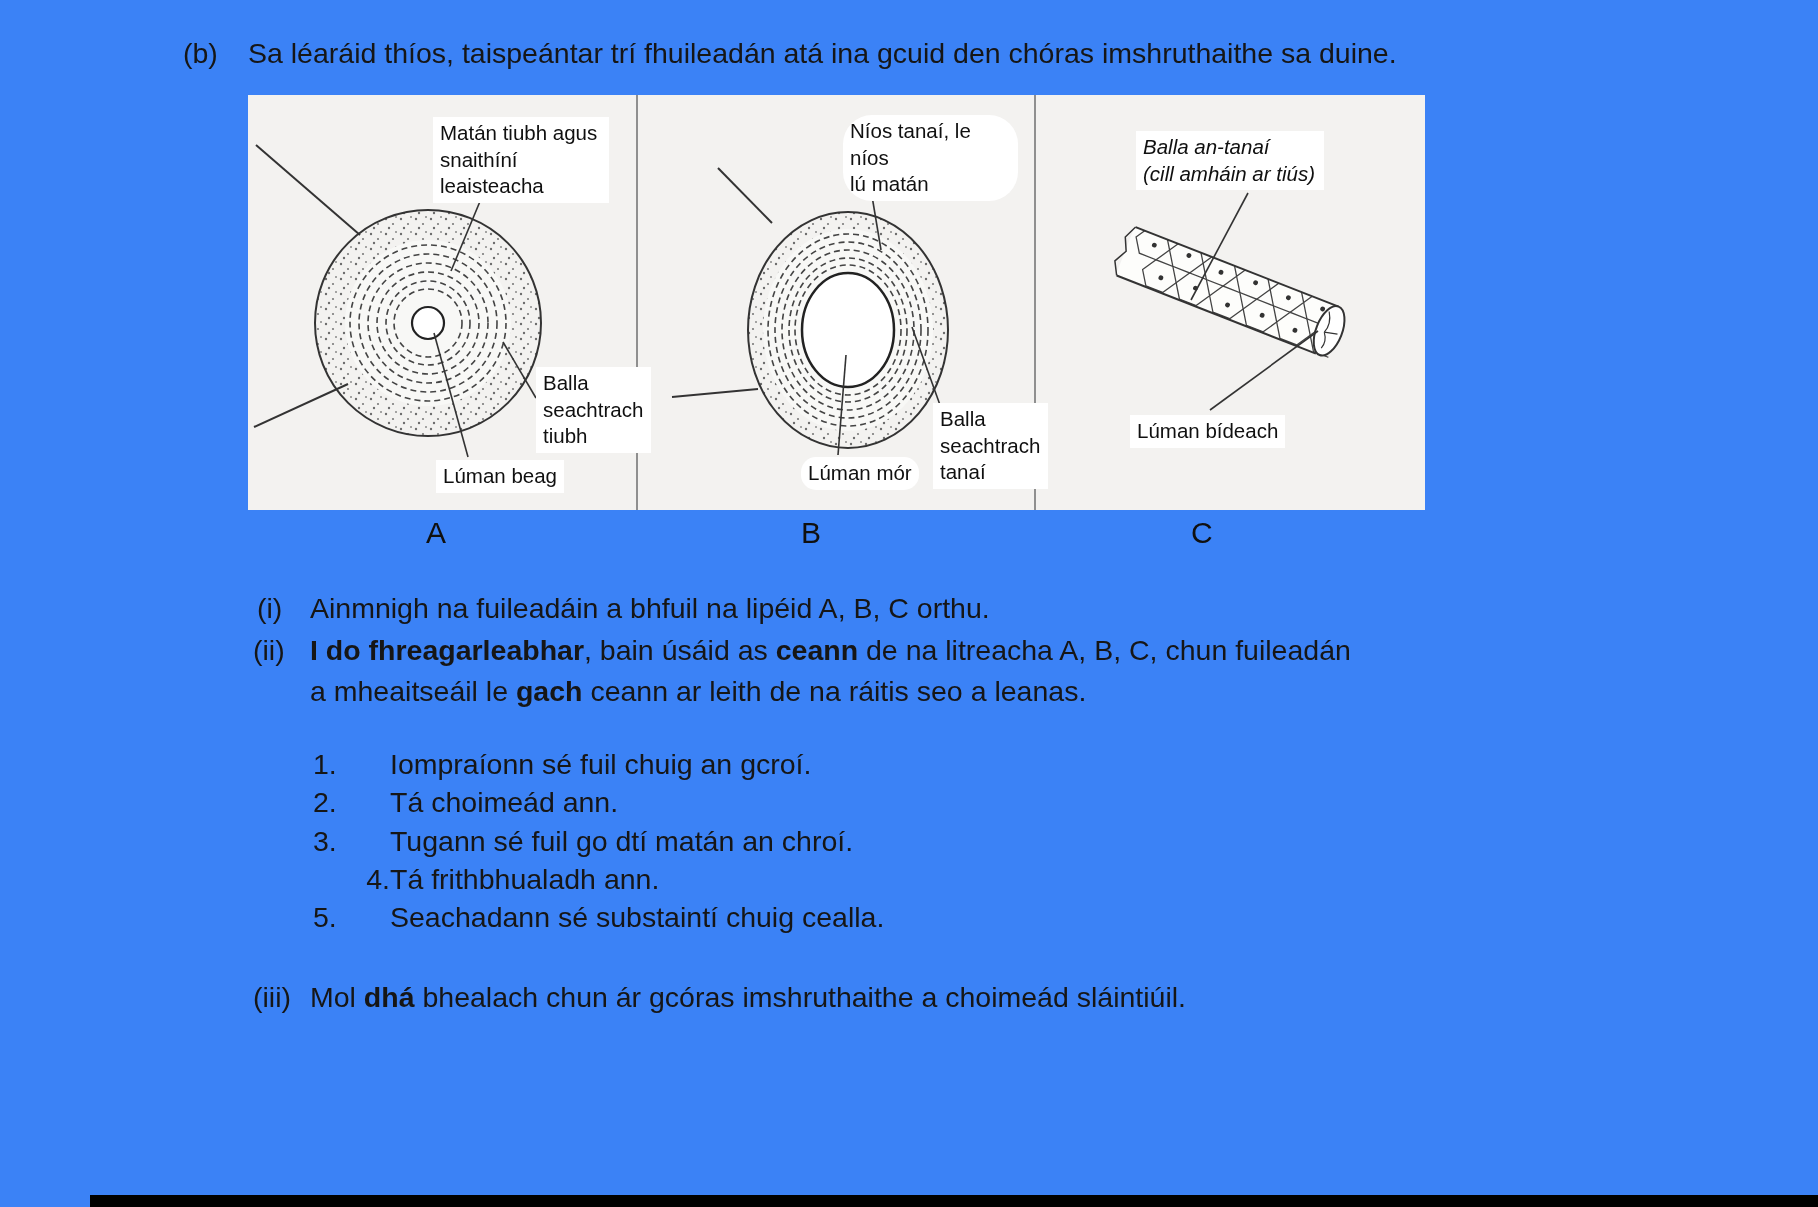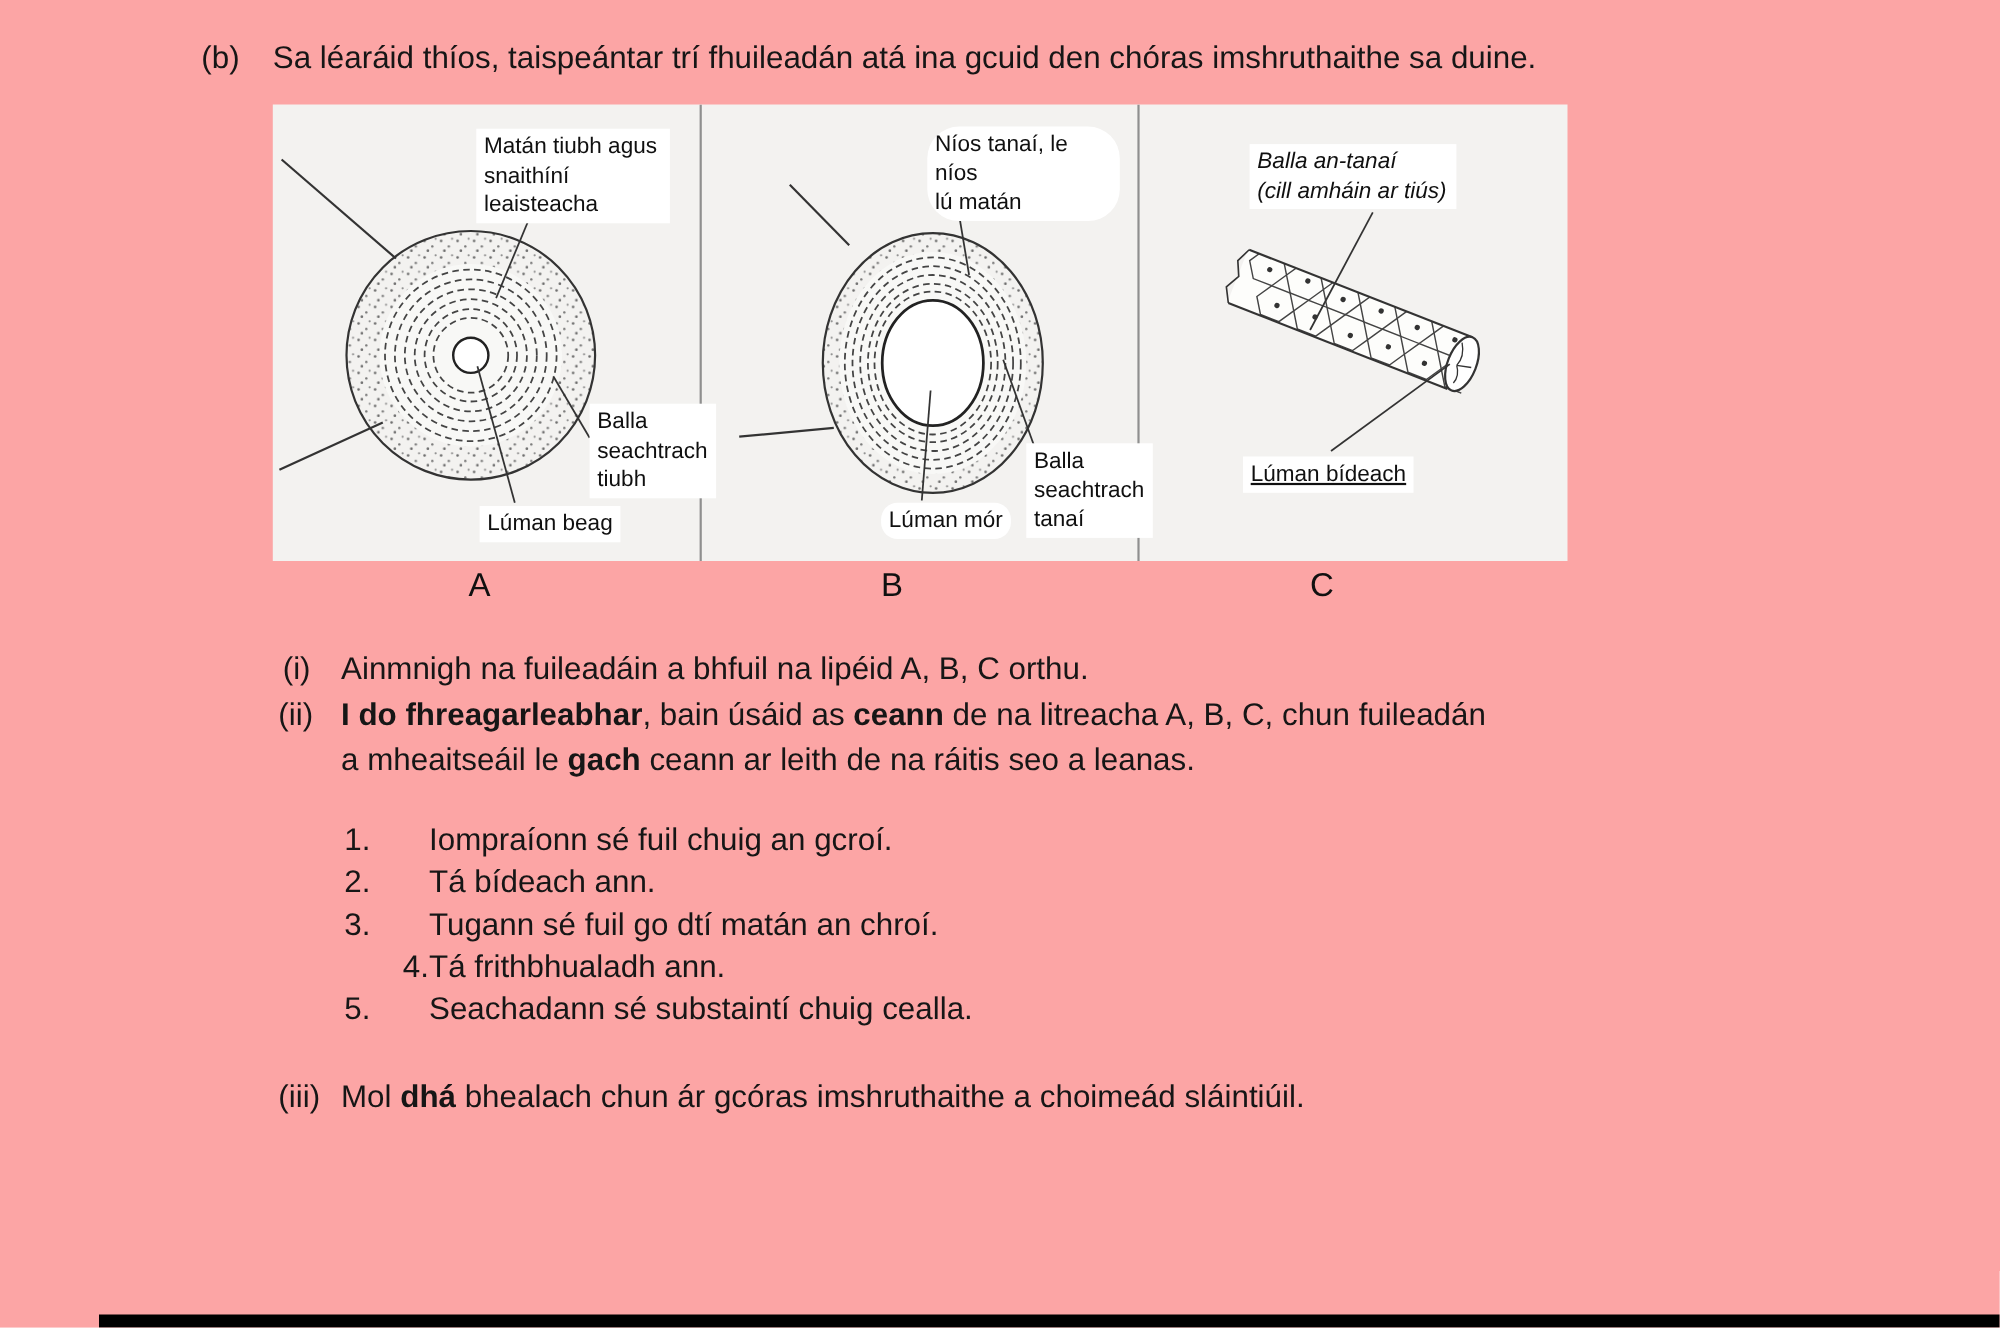--- a/index.html
+++ b/index.html
@@ -1,18 +1,18 @@
 <!DOCTYPE html>
 <html><head>
 <meta charset="utf-8">
 <style>
   * { margin:0; padding:0; box-sizing:border-box; }
   html,body { background:#ffffff; }
   body { font-family:"Liberation Sans", sans-serif; color:#161616; }
-  .page { position:relative; width:1818px; height:1207px; background:#fca5a5; overflow:hidden; }
+  .page { position:relative; width:1818px; height:1207px; background:#3b82f6; overflow:hidden; }
 
   .textline { position:absolute; font-size:28.5px; line-height:1.2; white-space:nowrap; }
   .qpartlabel { display:inline-block; width:65px; }
   .sublabel-i   { display:inline-block; width:53px; }
   .sublabel-ii  { display:inline-block; width:57px; }
   .sublabel-iii { display:inline-block; width:57px; }
   b { font-weight:bold; }
 
   .diagram { position:absolute; left:248px; top:95px; width:1177px; height:415px; background:#f3f2f0; }
   .diagram svg { position:absolute; left:0; top:0; }
@@ -146,21 +146,21 @@
       <span>Balla</span>
       <span>seachtrach</span>
       <span>tanaí</span>
     </div>
     <div class="dlabel nowrap" style="left:553px; top:362px;border-radius:15px;">Lúman mór</div>
 
     <div class="dlabel" style="left:888px; top:36px; width:188px;font-style:italic;">
       <span>Balla an-tanaí</span>
       <span>(cill amháin ar tiús)</span>
     </div>
-    <div class="dlabel nowrap" style="left:882px; top:320px;text-decoration:underline;">Lúman bídeach</div>
+    <div class="dlabel nowrap" style="left:882px; top:320px;">Lúman bídeach</div>
   </div>
 
   <div class="letter" style="left:426px; top:516px;">A</div>
   <div class="letter" style="left:801px; top:516px;">B</div>
   <div class="letter" style="left:1191px; top:516px;">C</div>
 
   <div class="textline" style="left:257px; top:591px;">
     <span class="sublabel-i">(i)</span><span>Ainmnigh na fuileadáin a bhfuil na lipéid A, B, C orthu.</span>
   </div>
 
@@ -169,21 +169,21 @@
   </div>
 
   <div class="textline" style="left:310px; top:674px;">
     <span>a mheaitseáil le </span><b>gach</b><span> ceann ar leith de na ráitis seo a leanas.</span>
   </div>
 
   <div class="stmt" style="top:748px;">
     <span class="num">1.</span><span>Iompraíonn sé fuil chuig an gcroí.</span>
   </div>
   <div class="stmt" style="top:786px;">
-    <span class="num">2.</span><span>Tá bídeach ann.</span>
+    <span class="num">2.</span><span>Tá choimeád ann.</span>
   </div>
   <div class="stmt" style="top:825px;">
     <span class="num">3.</span><span>Tugann sé fuil go dtí matán an chroí.</span>
   </div>
   <div class="stmt" style="top:863px;text-align:right;">
     <span class="num">4.</span><span>Tá frithbhualadh ann.</span>
   </div>
   <div class="stmt" style="top:901px;">
     <span class="num">5.</span><span>Seachadann sé substaintí chuig cealla.</span>
   </div>

